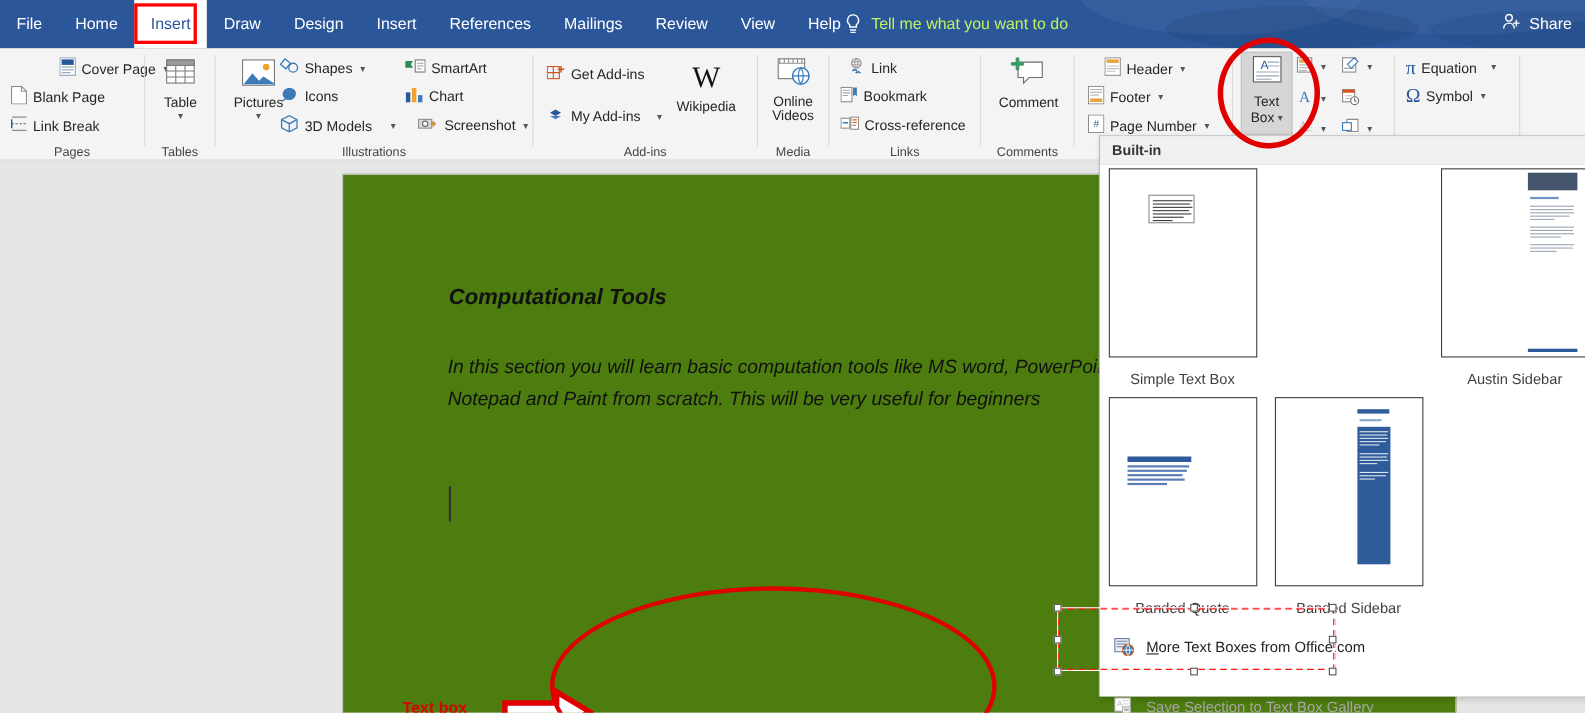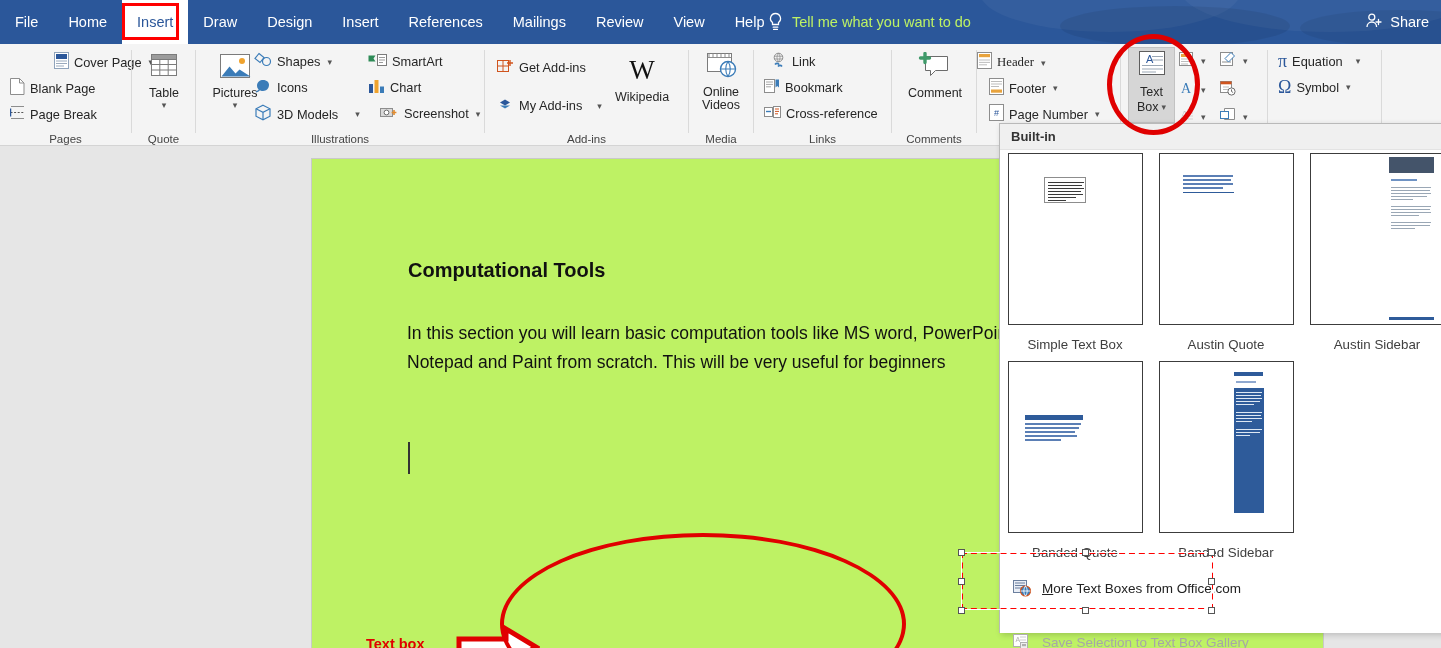--- a/index.html
+++ b/index.html
@@ -77,21 +77,21 @@
   .caret { font-size: 9px; color: #555; margin-left: 2px; }
   .caret-s { font-size: 9px; color: #555; }
 
   
   .ic { display: inline-block; position: relative; flex: 0 0 auto; }
 
   
   .docarea { position: absolute; left: 0; top: 146px; width: 1441px; height: 502px; background: #e6e6e6; }
   .page {
     position: absolute; left: 311px; top: 12px; width: 1013px; height: 490px;
-    background: #bef264; border: 1px solid #c9c9c9; border-bottom: none;
+    background: #4d7c0f; border: 1px solid #c9c9c9; border-bottom: none; font-style: italic;
   }
   .doc-h1 {
     position: absolute; left: 96px; top: 100px; font-size: 20px; font-weight: bold;
     color: #111; font-family: "Liberation Sans", sans-serif;
   }
   .doc-p {
     position: absolute; left: 95px; top: 160px; width: 640px;
     font-size: 17.5px; line-height: 29px; color: #111;
   }
   .caret-bar {
@@ -273,39 +273,39 @@
         <span>Blank Page</span>
       </div>
       <div class="hbtn" style="left:10px; top:60px;">
         <span class="ic">
           <svg width="15" height="17" viewBox="0 0 15 17">
               <path d="M1 2.5h13M1 14.5h13" stroke="#8d8d8d"></path>
               <path d="M0.5 8.5h14" stroke="#555" stroke-dasharray="2 1.6"></path>
               <path d="M0.5 4.5v8" stroke="#2b579a" stroke-width="1.5"></path>
             </svg>
         </span>
-        <span>Page Break</span>
+        <span>Link Break</span>
       </div>
       <div class="glabel">Pages</div>
     </div>
     <div class="sep" style="left:131px;"></div>
 
     <div class="rgroup" style="left:132px; width:63px;">
       <div class="vbtn" style="left:10px; top:8px; width:44px;">
         <span>
           <svg width="32" height="30" viewBox="0 0 32 30">
               <rect x="3.5" y="2.5" width="25" height="21" fill="#fff" stroke="#7b7b7b"></rect>
               <rect x="3.5" y="2.5" width="25" height="5" fill="#9c9c9c" stroke="#7b7b7b"></rect>
               <path d="M3.5 12.5h25M3.5 18h25M11.8 7.5v16M20.2 7.5v16" stroke="#7b7b7b"></path>
             </svg>
         </span>
         <span class="cap">Table</span>
         <span class="caret-s">▾</span>
       </div>
-      <div class="glabel">Quote</div>
+      <div class="glabel">Tables</div>
     </div>
     <div class="sep" style="left:195px;"></div>
 
     <div class="rgroup" style="left:196px; width:288px;">
       <div class="vbtn" style="left:10px; top:8px; width:58px;">
         <span>
           <svg width="34" height="30" viewBox="0 0 34 30">
               <rect x="2.5" y="2.5" width="29" height="23" fill="#fff" stroke="#7b7b7b"></rect>
               <circle cx="24" cy="9" r="3" fill="#f0a32e"></circle>
               <path d="M3.5 24.5l8-10 6 7 4-4 11 7z" fill="#3b7cb8"></path>
@@ -471,21 +471,21 @@
               <path d="M8 1.5v9M3.5 6h9" stroke="#3f9a6a" stroke-width="3.4" stroke-linecap="round"></path>
             </svg>
         </span>
         <span class="cap">Comment</span>
       </div>
       <div class="glabel">Comments</div>
     </div>
     <div class="sep" style="left:976px;"></div>
 
     <div class="rgroup" style="left:977px; width:143px;">
-      <div class="hbtn" style="left:0; top:8px;font-family:Liberation Serif, serif;">
+      <div class="hbtn" style="left:27px; top:8px;">
         <span class="ic">
           <svg width="15" height="17" viewBox="0 0 15 17">
               <rect x="0.5" y="0.5" width="14" height="16" fill="#fff" stroke="#8d8d8d"></rect>
               <rect x="2" y="2" width="11" height="3.2" fill="#e8a33d"></rect>
               <path d="M2 8h11M2 10.4h11M2 12.8h8" stroke="#bdbdbd"></path>
             </svg>
         </span>
         <span>Header</span>
         <span class="caret">▾</span>
       </div>
@@ -639,32 +639,20 @@
               <div class="tline" style="left:3px; top:10px; width:36px;"></div>
               <div class="tline" style="left:3px; top:13px; width:33px;"></div>
               <div class="tline" style="left:3px; top:16px; width:35px;"></div>
               <div class="tline" style="left:3px; top:19px; width:28px;"></div>
               <div class="tline" style="left:3px; top:22px; width:18px;"></div>
             </div>
           </div>
           <div class="gal-cap">Simple Text Box</div>
         </div>
 
-        <div class="gal-item" style="left:151px;">
-          <div class="thumb">
-            <div style="position:absolute; left:23px; top:21px; width:52px; height:22px;">
-              <div class="tbluebox" style="left:0; top:0; width:50px; height:1.5px; background:#5b7fb5;"></div>
-              <div class="tbluebox" style="left:0; top:4px; width:48px; height:1.5px; background:#5b7fb5;"></div>
-              <div class="tbluebox" style="left:0; top:8px; width:50px; height:1.5px; background:#5b7fb5;"></div>
-              <div class="tbluebox" style="left:0; top:12px; width:40px; height:1.5px; background:#5b7fb5;"></div>
-              <div class="tbluebox" style="left:0; top:17px; width:51px; height:1px; background:#2e5b9a;"></div>
-            </div>
-          </div>
-          <div class="gal-cap">Austin Quote</div>
-        </div>
 
         <div class="gal-item" style="left:302px;">
           <div class="thumb">
             <div style="position:absolute; left:78px; top:3px; width:45px; height:166px;">
               <div class="tnavy" style="left:0; top:0; width:45px; height:16px;"></div>
               <div style="position:absolute; left:2px; top:22px; width:41px; font-size:0;">
                 <div class="tbluebox" style="left:0; top:0; width:26px; height:2px; background:#6f93c4;"></div>
                 <div class="tbluebox" style="left:0; top:8px; width:40px; height:1px; background:#9aa7b5;"></div>
                 <div class="tbluebox" style="left:0; top:11px; width:39px; height:1px; background:#9aa7b5;"></div>
                 <div class="tbluebox" style="left:0; top:14px; width:40px; height:1px; background:#9aa7b5;"></div>

